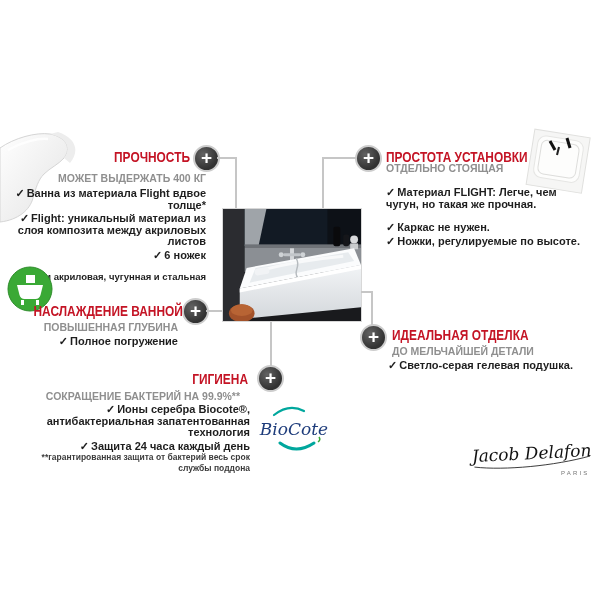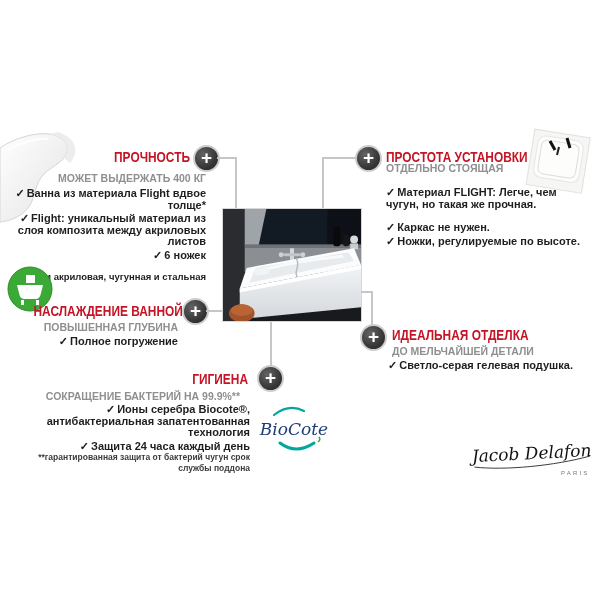--- a/index.html
+++ b/index.html
@@ -80,21 +80,21 @@
   <div class="item"><span class="chk">✓</span><span>Полное погружение</span></div>
 </div>
 
 <div class="abs sec-title r" style="left:98px;top:371px;width:150px">ГИГИЕНА</div>
 <div class="plus" style="left:257px;top:365px">+</div>
 <div class="abs sec-sub r" style="left:0;top:390px;width:240px">СОКРАЩЕНИЕ БАКТЕРИЙ НА 99.9%**</div>
 <div class="abs items r" style="left:18px;top:404px;width:232px">
   <div class="item"><span class="chk">✓</span><span>Ионы серебра Biocote®, антибактериальная запатентованная технология</span></div>
   <div class="item"><span class="chk">✓</span><span>Защита 24 часа каждый день</span></div>
 </div>
-<div class="abs fn2" style="left:18px;top:452px;width:232px">**гарантированная защита от бактерий чугун срок службы поддона</div>
+<div class="abs fn2" style="left:18px;top:452px;width:232px">**гарантированная защита от бактерий весь срок службы поддона</div>
 
 <svg class="abs" style="left:256px;top:402px" width="78" height="54" viewBox="0 0 78 54">
   <path d="M18 13 Q33 1 48 9" stroke="#00a79d" stroke-width="2.2" fill="none" stroke-linecap="round"></path>
   <text x="38" y="33" text-anchor="middle" font-family="DejaVu Serif, serif" font-style="italic" font-size="17" fill="#1e3c7b">BioCote</text>
   <path d="M24 41 Q40 53 58 41" stroke="#00a79d" stroke-width="3" fill="none" stroke-linecap="round"></path>
   <path d="M63 35 q2 3 -1 5" stroke="#3aa935" stroke-width="1.5" fill="none"></path>
 </svg>
 
 <div class="photo-frame">
   <svg width="138" height="112" viewBox="0 0 140 114" preserveAspectRatio="none">

